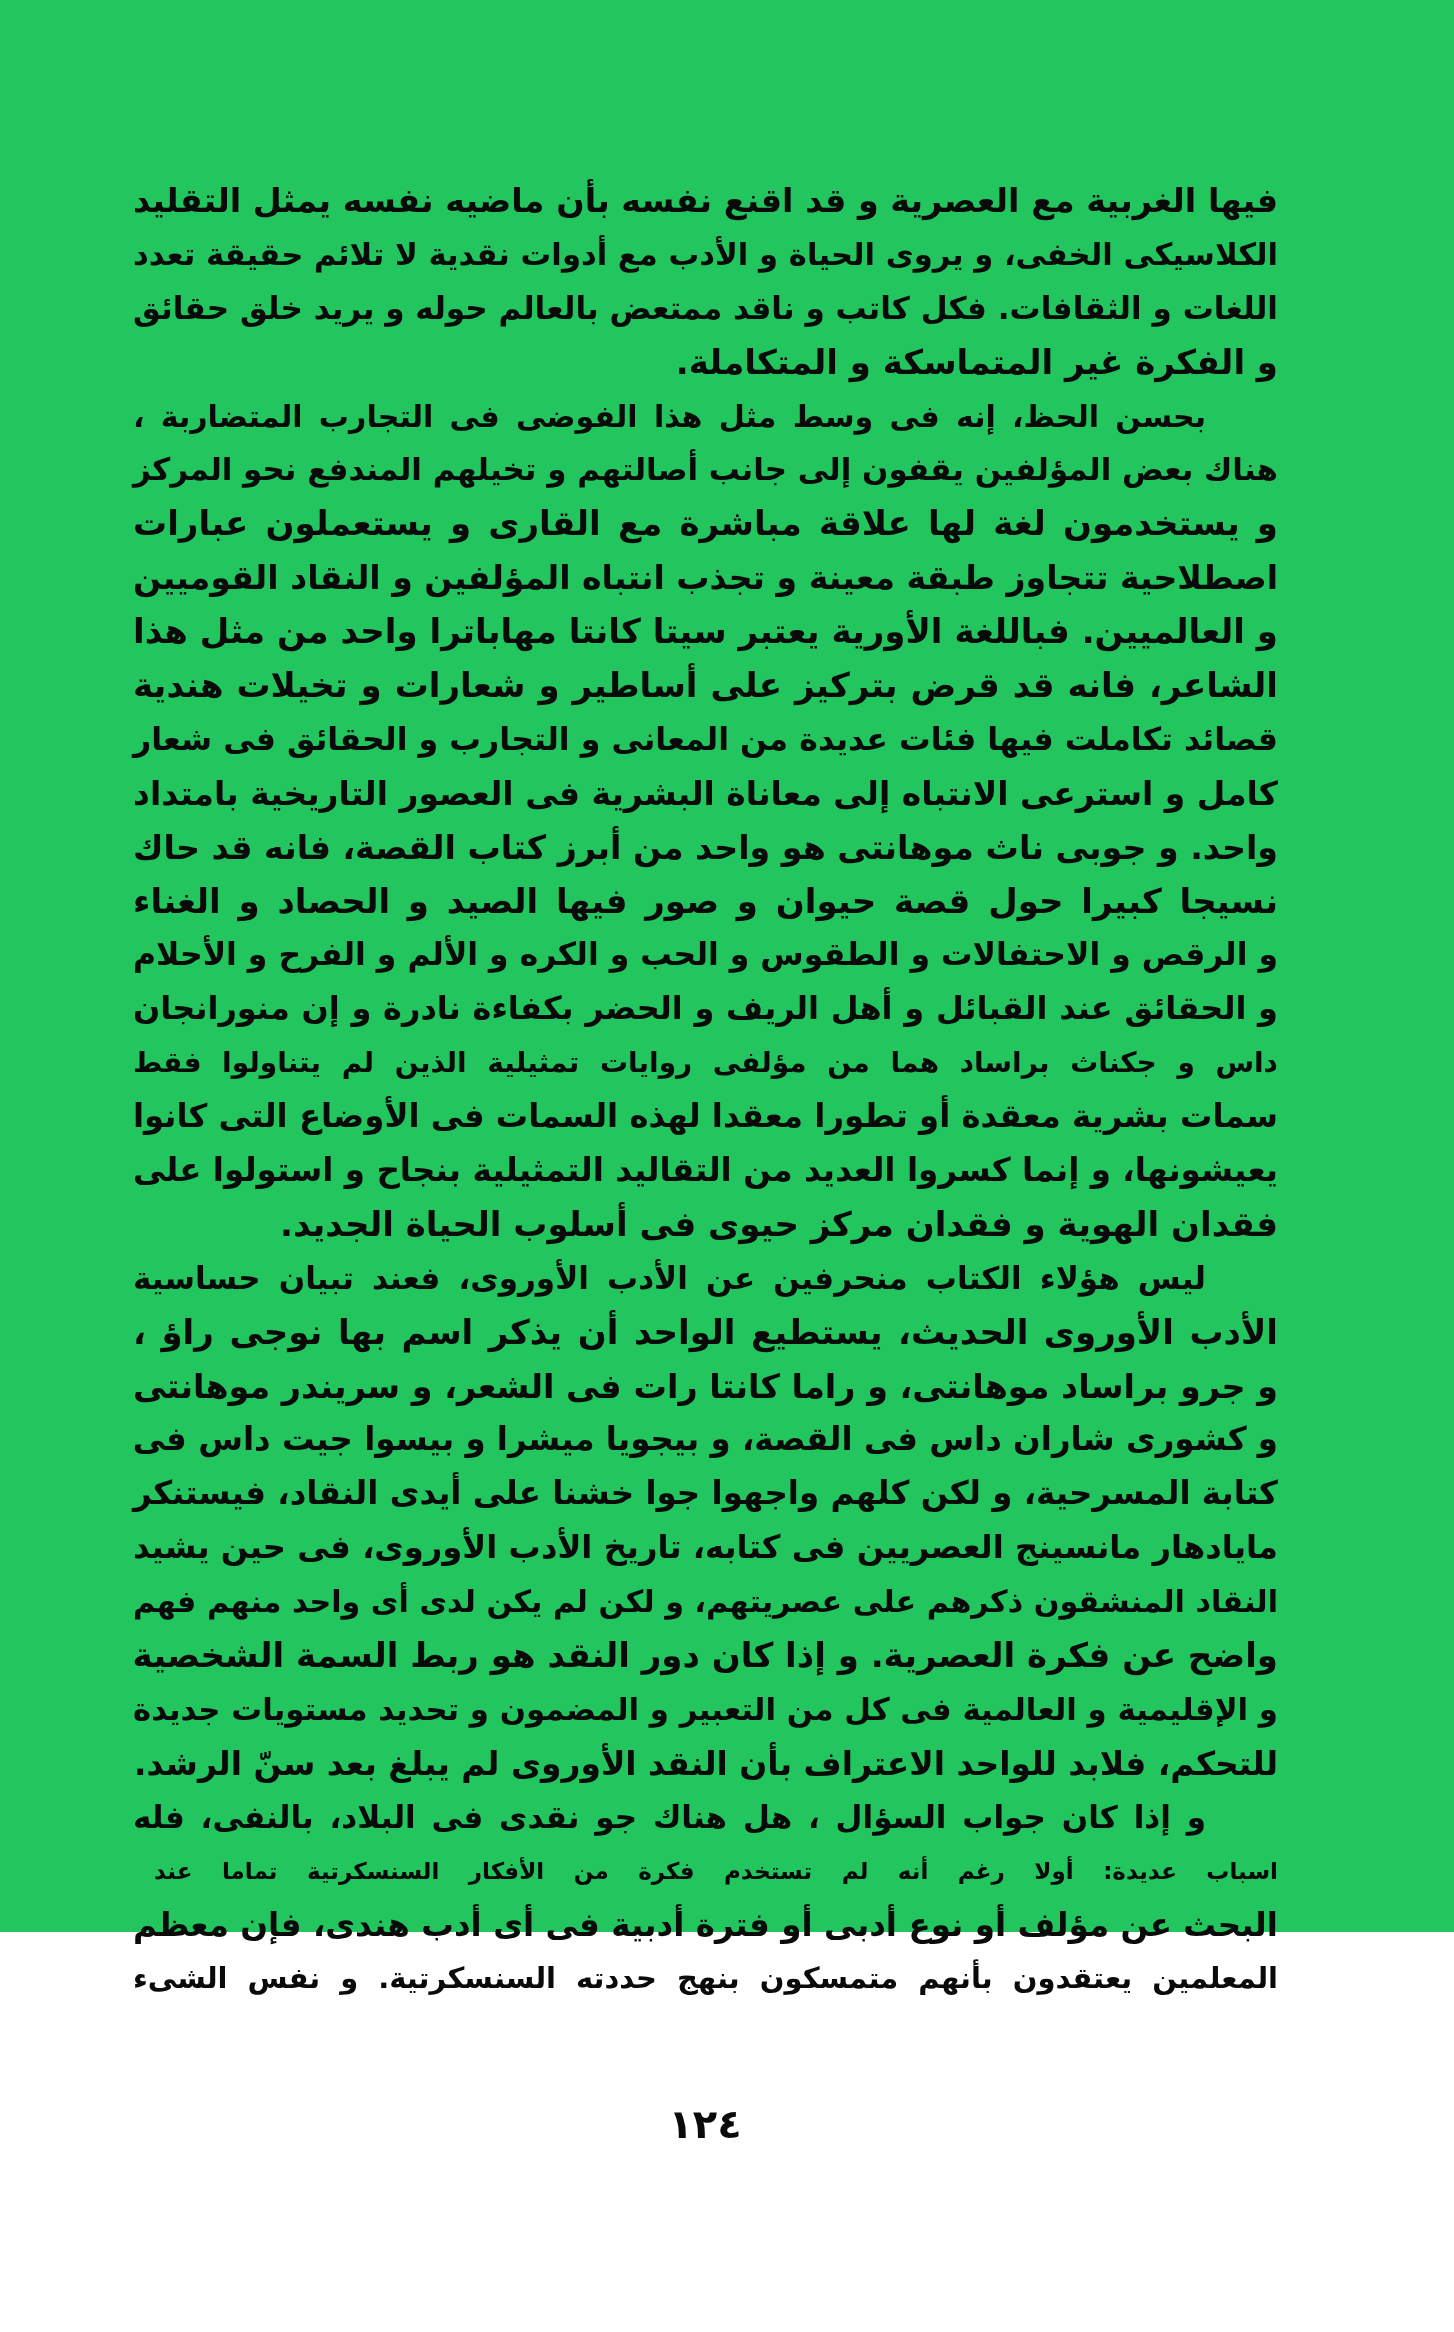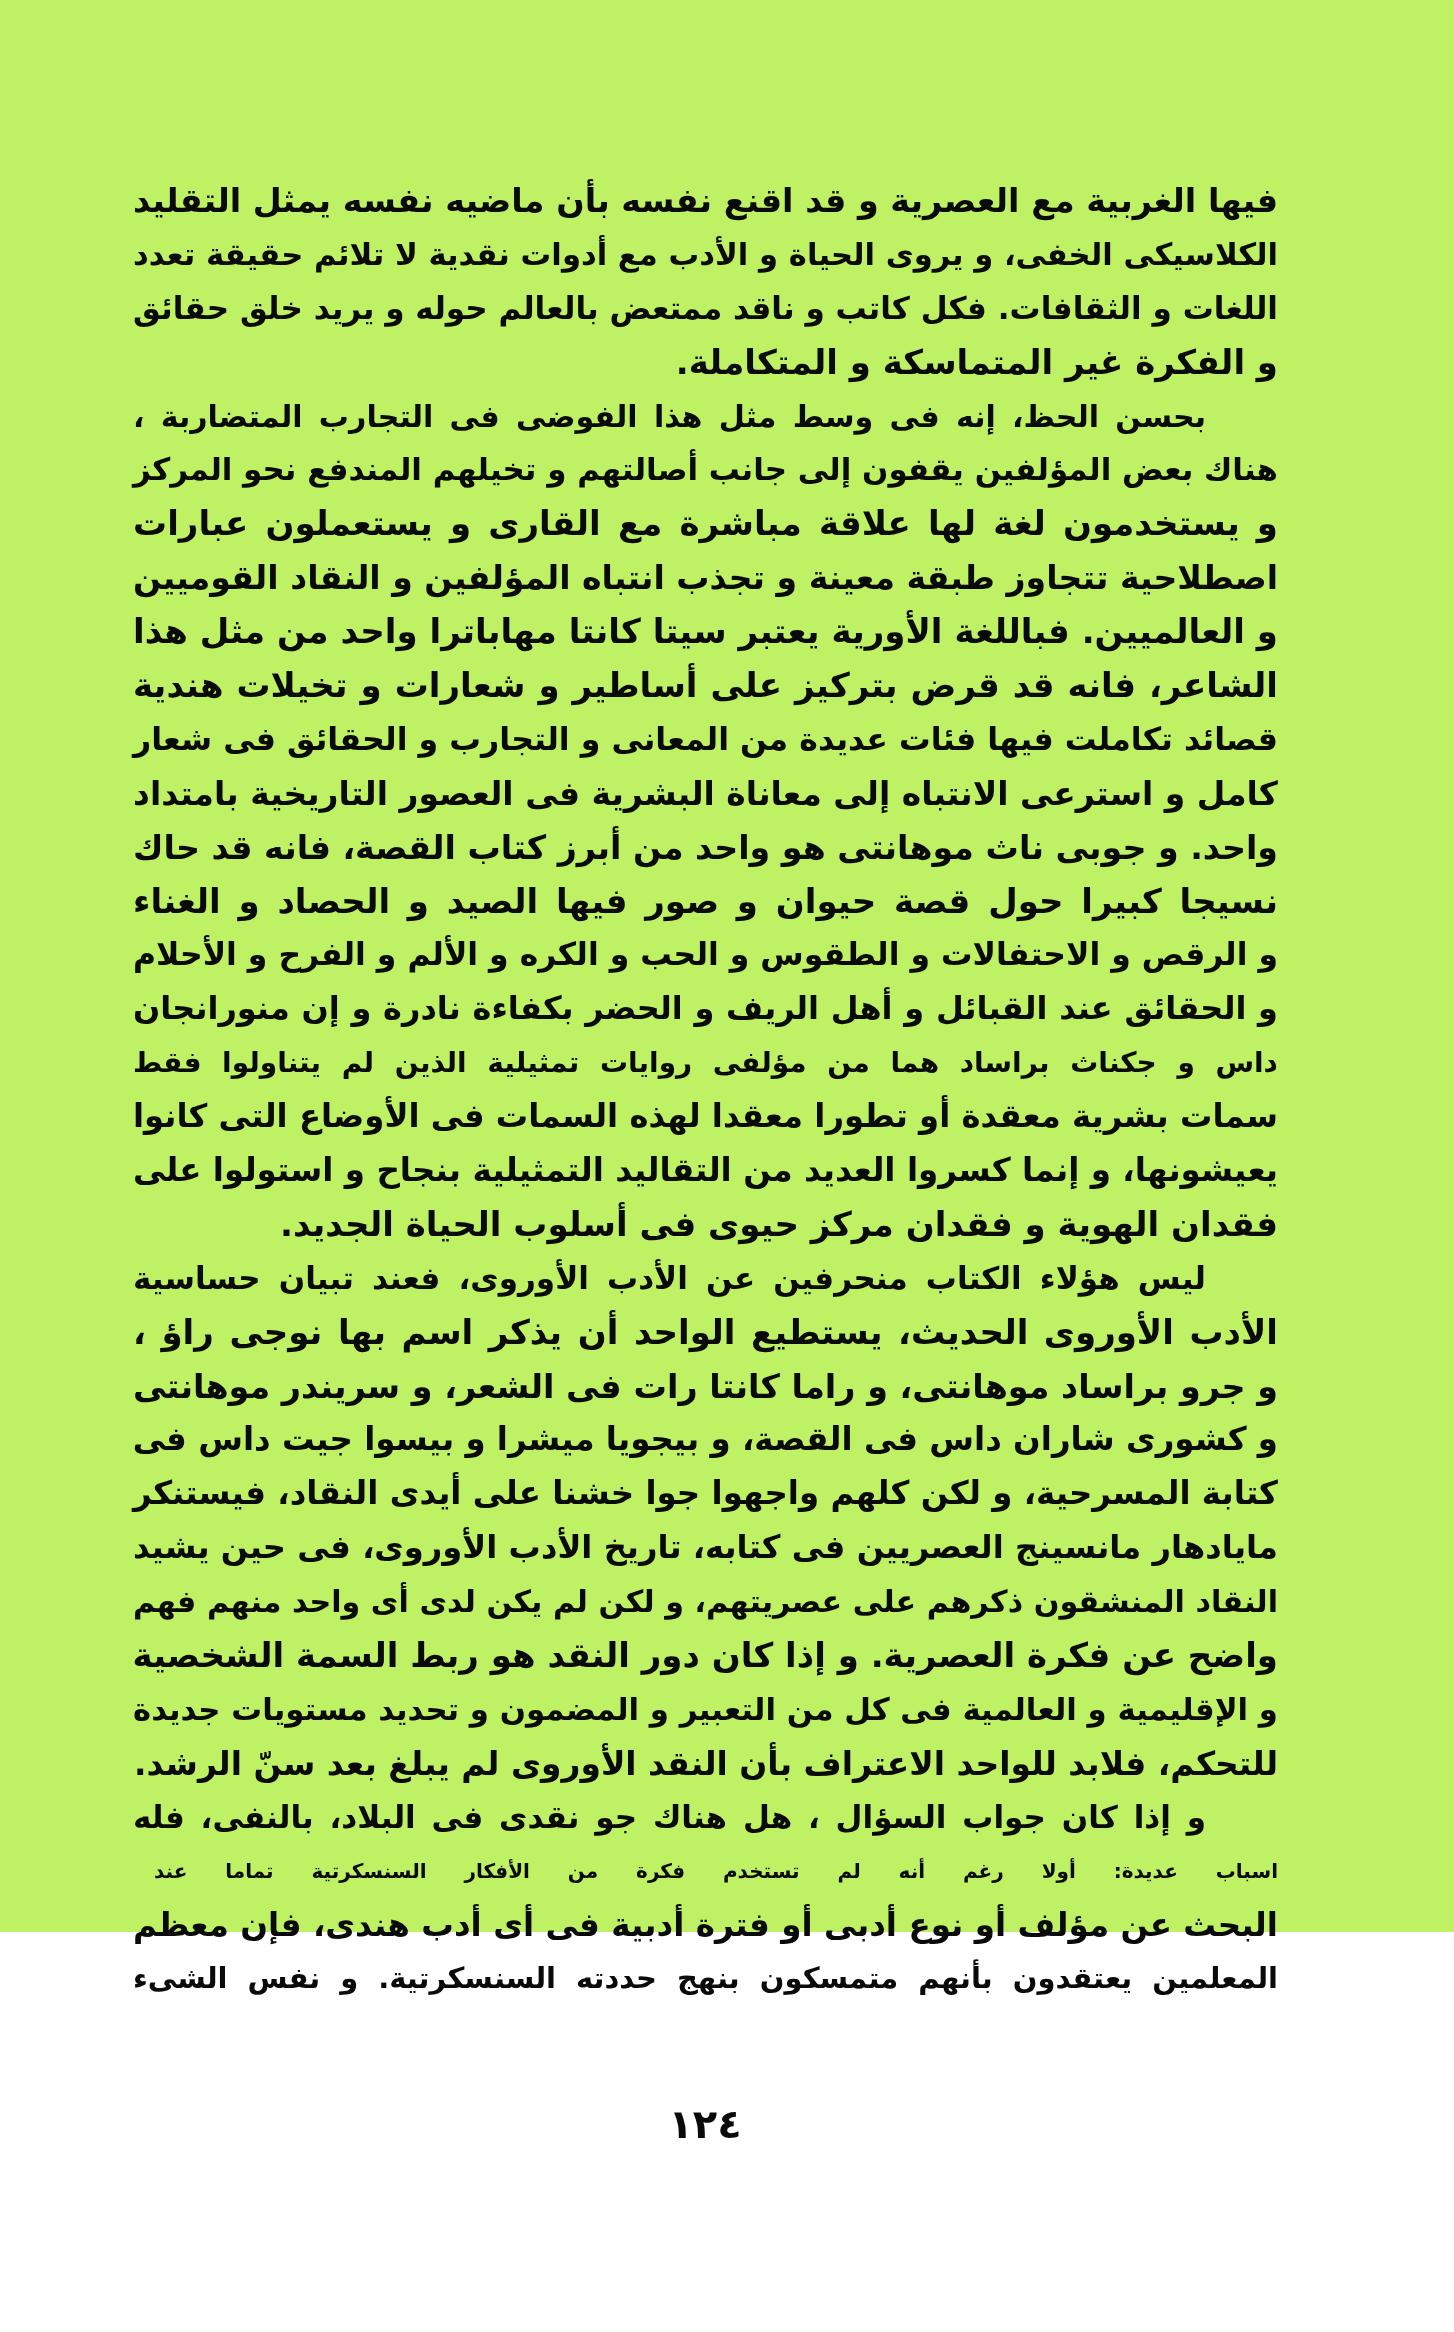--- a/index.html
+++ b/index.html
@@ -11,21 +11,21 @@
     width: 1454px;
     height: 2332px;
     position: relative;
     overflow: hidden;
   }
   .page {
     position: absolute;
     left: 0; top: 0;
     width: 1454px;
     height: 1932px;
-    background: #bef264;
+    background: #22c55e;
   }
   .text-block {
     position: absolute;
     left: 133px;
     top: 174px;
     width: 1145px;
     direction: rtl;
     font-family: "DejaVu Sans", sans-serif;
     font-weight: bold;
     font-size: 34px;
@@ -89,18 +89,18 @@
       <span class="line" style="display: block; width: auto;">الأدب الأوروى الحديث، يستطيع الواحد أن يذكر اسم بها نوجى راؤ ،</span>
       <span class="line" style="display: block; width: auto; font-size: 33.3877px;">و جرو براساد موهانتى، و راما كانتا رات فى الشعر، و سريندر موهانتى</span>
       <span class="line" style="display: block; width: auto; font-size: 32.4417px;">و كشورى شاران داس فى القصة، و بيجويا ميشرا و بيسوا جيت داس فى</span>
       <span class="line" style="display: block; width: auto; font-size: 32.4417px;">كتابة المسرحية، و لكن كلهم واجهوا جوا خشنا على أيدى النقاد، فيستنكر</span>
       <span class="line" style="display: block; width: auto; font-size: 32.1736px;">مايادهار مانسينج العصريين فى كتابه، تاريخ الأدب الأوروى، فى حين يشيد</span>
       <span class="line" style="display: block; width: auto; font-size: 30.1783px;">النقاد المنشقون  ذكرهم على عصريتهم، و لكن لم يكن لدى أى واحد منهم فهم</span>
       <span class="line" style="display: block; width: auto;">واضح عن فكرة العصرية. و إذا كان دور النقد هو ربط السمة الشخصية</span>
       <span class="line" style="display: block; width: auto; font-size: 30.7991px;">و الإقليمية و العالمية فى كل من التعبير و المضمون و تحديد مستويات جديدة</span>
       <span class="line last" style="display: block; width: auto; font-size: 32.9079px;">للتحكم، فلابد للواحد الاعتراف بأن النقد الأوروى لم يبلغ بعد سنّ الرشد.</span>
       <span class="line indent" style="display: block; width: auto; font-size: 31.0221px;">و إذا كان جواب السؤال ، هل هناك جو نقدى فى البلاد، بالنفى، فله</span>
-      <span class="line" style="display: block; width: auto; font-size: 20px; margin-left: 21px;">اسباب عديدة: أولا رغم أنه لم تستخدم فكرة من الأفكار السنسكرتية تماما عند</span>
+      <span class="line" style="display: block; width: auto; font-size: 23px; margin-left: 21px;">اسباب عديدة: أولا رغم أنه لم تستخدم فكرة من الأفكار السنسكرتية تماما عند</span>
       <span class="line" style="display: block; width: auto; font-size: 32.5774px;">البحث عن مؤلف أو نوع أدبى أو فترة أدبية فى أى أدب هندى، فإن معظم</span>
       <span class="line" style="display: block; width: auto; font-size: 29px;">المعلمين يعتقدون بأنهم متمسكون بنهج حددته السنسكرتية. و نفس الشىء</span>
     </div>
   <div class="page-number">١٢٤</div>
 </div>
 
 </body></html>

